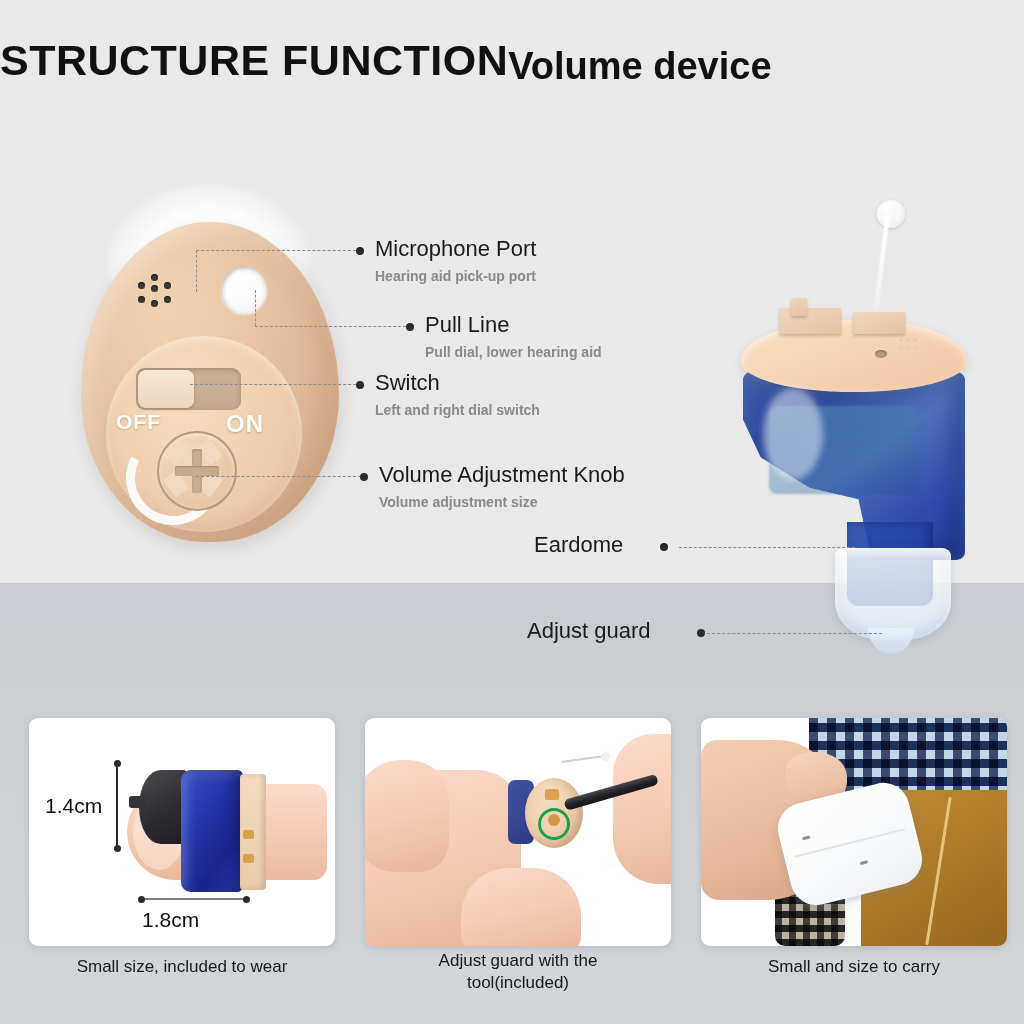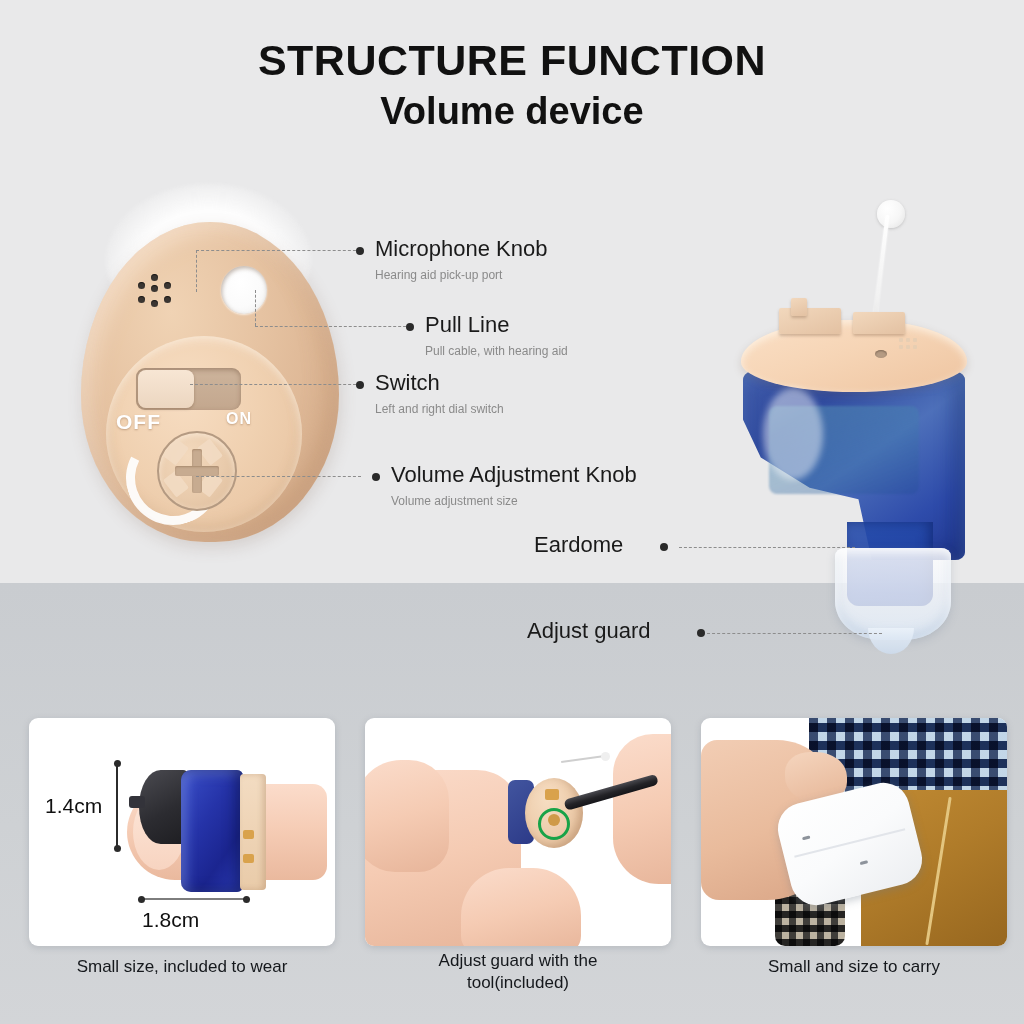--- a/index.html
+++ b/index.html
@@ -10,21 +10,21 @@
     position:relative;
   }
 
   
   #band-top{position:absolute;left:0;top:0;width:1024px;height:583px;background:#e9e9ea;}
   #band-bottom{position:absolute;left:0;top:583px;width:1024px;height:441px;
     background:linear-gradient(180deg,#c9ccd0 0%,#ced1d4 55%,#d3d5d8 100%);}
 
   
   #header{position:absolute;left:0;top:0;width:1024px;height:160px;
-    display:flex;flex-direction:column;align-items:center;justify-content:flex-start;
+    display:flex;flex-direction:row;align-items:flex-start;justify-content:flex-start;
     padding-top:38px;box-sizing:border-box;}
   #title-main{font-size:43px;font-weight:bold;letter-spacing:.5px;color:#111;line-height:1.05;}
   #title-sub{font-size:38px;font-weight:bold;color:#111;line-height:1.3;margin-top:4px;}
 
   
   #left-device{position:absolute;left:78px;top:188px;width:266px;height:368px;}
   .halo{position:absolute;left:28px;top:-4px;width:205px;height:150px;border-radius:50%;
     background:radial-gradient(ellipse at 50% 60%,#ffffff 0%,#fdfdfd 50%,rgba(240,240,240,0) 78%);
     filter:blur(2px);}
   .body-oval{position:absolute;left:3px;top:34px;width:258px;height:320px;border-radius:50% 50% 48% 48%/54% 54% 46% 46%;
@@ -41,21 +41,21 @@
     background:radial-gradient(ellipse at 42% 34%,#ffffff 0%,#fbfbfb 55%,#ececec 100%);
     box-shadow:inset 1px 2px 4px rgba(120,95,75,.45), 0 1px 2px rgba(255,255,255,.7);}
   .switch-track{position:absolute;left:58px;top:180px;width:105px;height:42px;border-radius:9px;
     background:linear-gradient(180deg,#cdb49c 0%,#c3a78e 100%);
     box-shadow:inset 0 2px 5px rgba(110,80,58,.45);}
   .switch-knob{position:absolute;left:2px;top:2px;width:56px;height:38px;border-radius:8px;
     background:linear-gradient(180deg,#f7e6d4 0%,#ecd6c0 100%);
     box-shadow:0 1px 3px rgba(120,90,65,.45);}
   .lbl-off{position:absolute;left:38px;top:222px;font-size:21px;font-weight:bold;color:#fff;
     letter-spacing:1px;text-shadow:0 1px 2px rgba(150,110,80,.5);}
-  .lbl-on{position:absolute;left:148px;top:222px;font-size:16px;font-weight:bold;color:#fff;
+  .lbl-on{position:absolute;left:148px;top:222px;font-size:24px;font-weight:bold;color:#fff;
     letter-spacing:1px;text-shadow:0 1px 2px rgba(150,110,80,.5);}
   .vol-arc{position:absolute;left:48px;top:243px;width:76px;height:76px;border-radius:50%;
     border:9px solid #fff;border-right-color:transparent;border-top-color:transparent;
     transform:rotate(-18deg);opacity:.92;}
   .vol-knob{position:absolute;left:79px;top:243px;width:76px;height:76px;border-radius:50%;
     background:radial-gradient(ellipse at 38% 30%,#f3d9bd 0%,#e9cbac 55%,#dcbb9a 100%);
     border:2px solid #b49madd;border:2px solid #b49a82;box-shadow:inset 0 2px 6px rgba(255,245,232,.6);}
   .vol-cross{position:absolute;left:50%;top:50%;transform:translate(-50%,-50%);
     width:44px;height:44px;}
   .vol-cross .bar{position:absolute;background:#c7ab90;border-radius:2px;box-shadow:inset 0 1px 2px rgba(140,105,75,.5);}
@@ -99,21 +99,21 @@
     box-shadow:inset 0 4px 10px rgba(255,255,255,.9), inset 0 -6px 12px rgba(150,175,205,.35),
       0 3px 8px rgba(120,135,155,.25);}
   .earwax-tip{position:absolute;left:133px;top:436px;width:46px;height:26px;
     border-radius:0 0 50% 50%/0 0 100% 100%;
     background:linear-gradient(180deg,rgba(235,242,250,.9) 0%,rgba(205,220,238,.85) 100%);}
   .hl{position:absolute;background:rgba(255,255,255,.45);filter:blur(3px);border-radius:50%;}
 
   
   .callout{position:absolute;}
   .co-title{font-size:22px;color:#1a1a1a;white-space:nowrap;line-height:1;}
-  .co-desc{font-size:12px;color:#8a8a8a;white-space:nowrap;line-height:1;margin-top:9px;}
+  .co-desc{font-size:14px;color:#8a8a8a;white-space:nowrap;line-height:1;margin-top:9px;font-weight:bold;}
   .dot{position:absolute;width:8px;height:8px;border-radius:50%;background:#2a2a2a;}
   .dash-h{position:absolute;height:0;border-top:1px dashed #8d8d8d;}
   .dash-v{position:absolute;width:0;border-left:1px dashed #8d8d8d;}
 
   
   .card{position:absolute;top:718px;width:306px;height:228px;background:#fff;border-radius:9px;
     box-shadow:0 2px 7px rgba(90,100,112,.22);overflow:hidden;}
   #card-1{left:29px;} #card-2{left:365px;} #card-3{left:701px;}
   .caption{position:absolute;font-size:17px;color:#15181c;text-align:center;line-height:1.28;}
 
@@ -265,37 +265,37 @@
 </div>
 <div>
   <div class="dash-h" style="left:190px;top:384px;width:171px;"></div>
 </div>
 <div>
   <div class="dash-h" style="left:196px;top:476px;width:165px;"></div>
 </div>
 
 <div class="callout" style="left:375px;top:238px;">
   <div class="dot" style="left:-19px;top:9px;"></div>
-  <div class="co-title">Microphone Knob</div>
+  <div class="co-title">Microphone Port</div>
   <div class="co-desc">Hearing aid pick-up port</div>
 </div>
 
 <div class="callout" style="left:425px;top:314px;">
   <div class="dot" style="left:-19px;top:9px;"></div>
   <div class="co-title">Pull Line</div>
-  <div class="co-desc">Pull cable, with hearing aid</div>
+  <div class="co-desc">Pull dial, lower hearing aid</div>
 </div>
 
 <div class="callout" style="left:375px;top:372px;">
   <div class="dot" style="left:-19px;top:9px;"></div>
   <div class="co-title">Switch</div>
   <div class="co-desc">Left and right dial switch</div>
 </div>
 
-<div class="callout" style="left:391px;top:464px;">
+<div class="callout" style="left:379px;top:464px;">
   <div class="dot" style="left:-19px;top:9px;"></div>
   <div class="co-title">Volume Adjustment Knob</div>
   <div class="co-desc">Volume adjustment size</div>
 </div>
 
 <div class="callout" style="left:534px;top:534px;">
   <div class="co-title">Eardome</div>
   <div class="dot" style="left:126px;top:9px;"></div>
   <div class="dash-h" style="left:136px;top:547px;position:fixed;"></div>
 </div>

